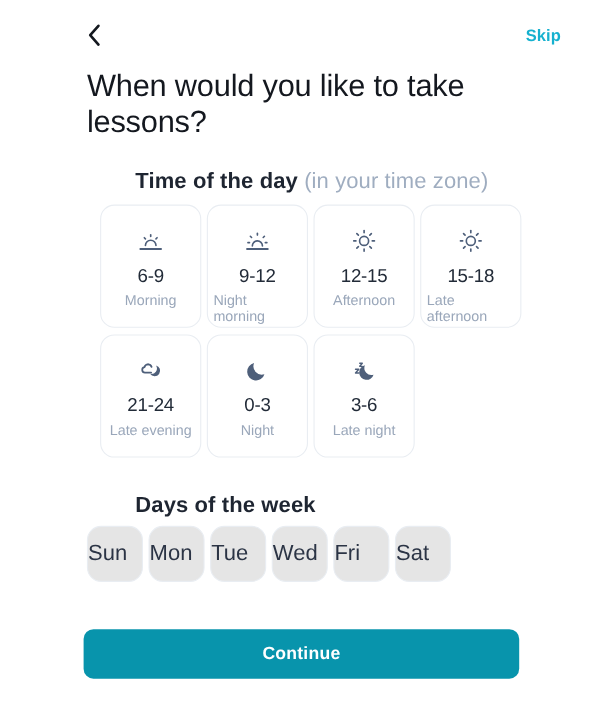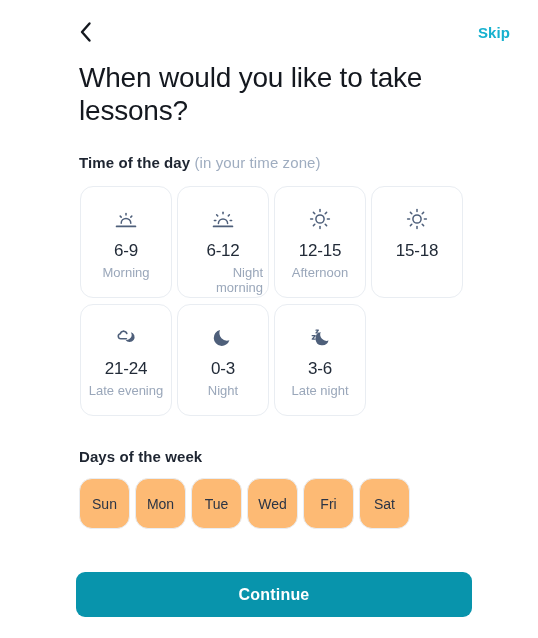--- a/index.html
+++ b/index.html
@@ -62,24 +62,25 @@
     width: 400px;
     font-size: 28px;
     line-height: 33px;
     font-weight: 400;
     color: #14181f;
     letter-spacing: -0.2px;
   }
 
   
   .section-label {
-    font-size: 15px;
+    font-size: 20px;
     font-weight: 700;
     color: #1e2531;
     letter-spacing: .1px;
+    margin-left: 44px;
   }
   .section-label .muted {
     font-weight: 400;
     color: #9fadc0;
   }
 
   .label-time {
     position: absolute;
     top: 154px;
     left: 79px;
@@ -88,21 +89,21 @@
   .label-days {
     position: absolute;
     top: 448px;
     left: 79px;
   }
 
   
   .time-grid {
     position: absolute;
     top: 186px;
-    left: 80px;
+    left: 91px;
     width: 382px;
     display: grid;
     grid-template-columns: repeat(4, 92px);
     grid-auto-rows: 112px;
     column-gap: 5px;
     row-gap: 6px;
   }
 
   .time-card {
     border: 1px solid #e9edf2;
@@ -131,44 +132,44 @@
     font-weight: 400;
     color: #222b38;
     letter-spacing: -0.2px;
   }
 
   .time-card .tlabel {
     margin-top: 4px;
     font-size: 13px;
     line-height: 15px;
     color: #9aa7ba;
-    text-align: right;
+    text-align: left;
     max-width: 80px;
   }
 
   
   .days-row {
     position: absolute;
     top: 478px;
     left: 79px;
     width: 386px;
     display: flex;
     gap: 5px;
   }
 
   .day-chip {
     width: 51px;
     height: 51px;
     border: 1px solid #e9edf2;
     border-radius: 13px;
-    background: #fdba74;
-    display: flex;
-    align-items: center;
-    justify-content: center;
-    font-size: 14px;
+    background: #e5e5e5;
+    display: flex;
+    align-items: center;
+    justify-content: flex-start;
+    font-size: 20px;
     color: #2b3445;
     cursor: pointer;
     user-select: none;
   }
 
   
   .continue-btn {
     position: absolute;
     top: 572px;
     left: 76px;
@@ -228,21 +229,21 @@
         <svg width="22" height="18" viewBox="0 0 22 18" fill="none" stroke="currentColor" stroke-width="1.5" stroke-linecap="round">
           <path d="M6.4 13.6a4.6 4.6 0 0 1 9.2 0"></path>
           <path d="M11 2.2v1.5"></path>
           <path d="M4.6 4.8l1.1 1.1"></path>
           <path d="M17.4 4.8l-1.1 1.1"></path>
           <path d="M2.4 10.6h1.4"></path>
           <path d="M18.2 10.6h1.4"></path>
           <path d="M1.6 16.4h18.8" stroke-width="1.8"></path>
         </svg>
       </span>
-      <span class="trange">6-12</span>
+      <span class="trange">9-12</span>
       <span class="tlabel">Night morning</span>
     </div>
 
     <div class="time-card">
       <span class="ticon">
         <svg width="22" height="22" viewBox="0 0 22 22" fill="none" stroke="currentColor" stroke-width="1.5" stroke-linecap="round">
           <circle cx="11" cy="11" r="4.1"></circle>
           <path d="M11 1.6v2"></path>
           <path d="M11 18.4v2"></path>
           <path d="M1.6 11h2"></path>
@@ -265,20 +266,21 @@
           <path d="M11 18.4v2"></path>
           <path d="M1.6 11h2"></path>
           <path d="M18.4 11h2"></path>
           <path d="M4.4 4.4l1.4 1.4"></path>
           <path d="M16.2 16.2l1.4 1.4"></path>
           <path d="M17.6 4.4l-1.4 1.4"></path>
           <path d="M5.8 16.2l-1.4 1.4"></path>
         </svg>
       </span>
       <span class="trange">15-18</span>
+      <span class="tlabel">Late afternoon</span>
     </div>
 
 
     <div class="time-card">
       <span class="ticon">
         <svg width="24" height="20" viewBox="0 0 24 20" fill="none" stroke="currentColor" stroke-width="1.6" stroke-linecap="round" stroke-linejoin="round">
           <path d="M16.8 5.2a5 5 0 1 1-5.4 7.6 5 5 0 0 0 5.4-7.6z" fill="currentColor" stroke="none"></path>
           <path d="M9.6 4.2a3.4 3.4 0 0 0-3.3 2.6 2.5 2.5 0 0 0 .5 4.95h5.6"></path>
           <path d="M9.6 4.2a3.4 3.4 0 0 1 3.2 2.3"></path>
         </svg>

